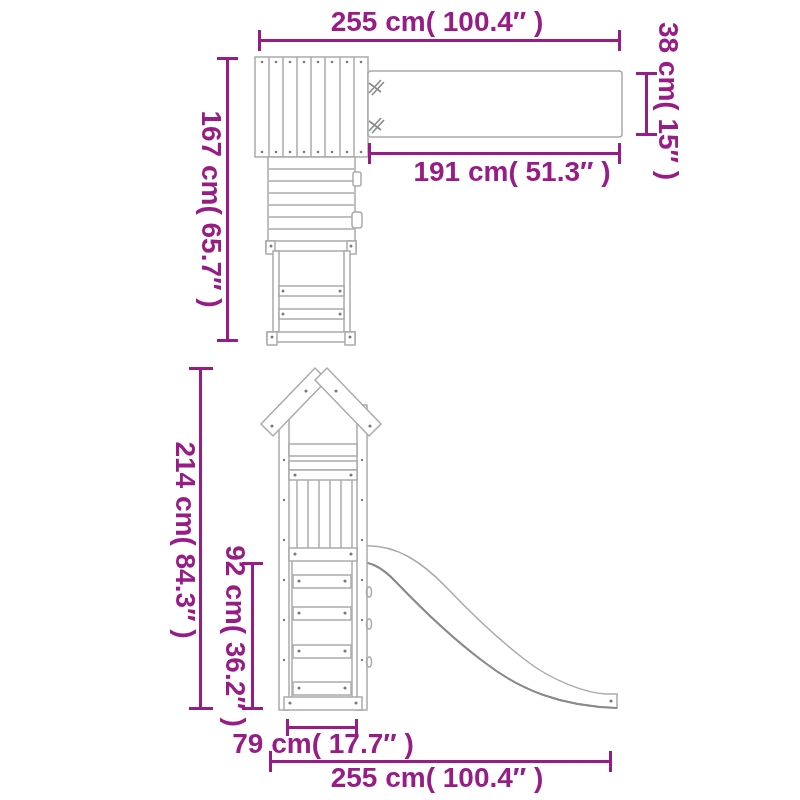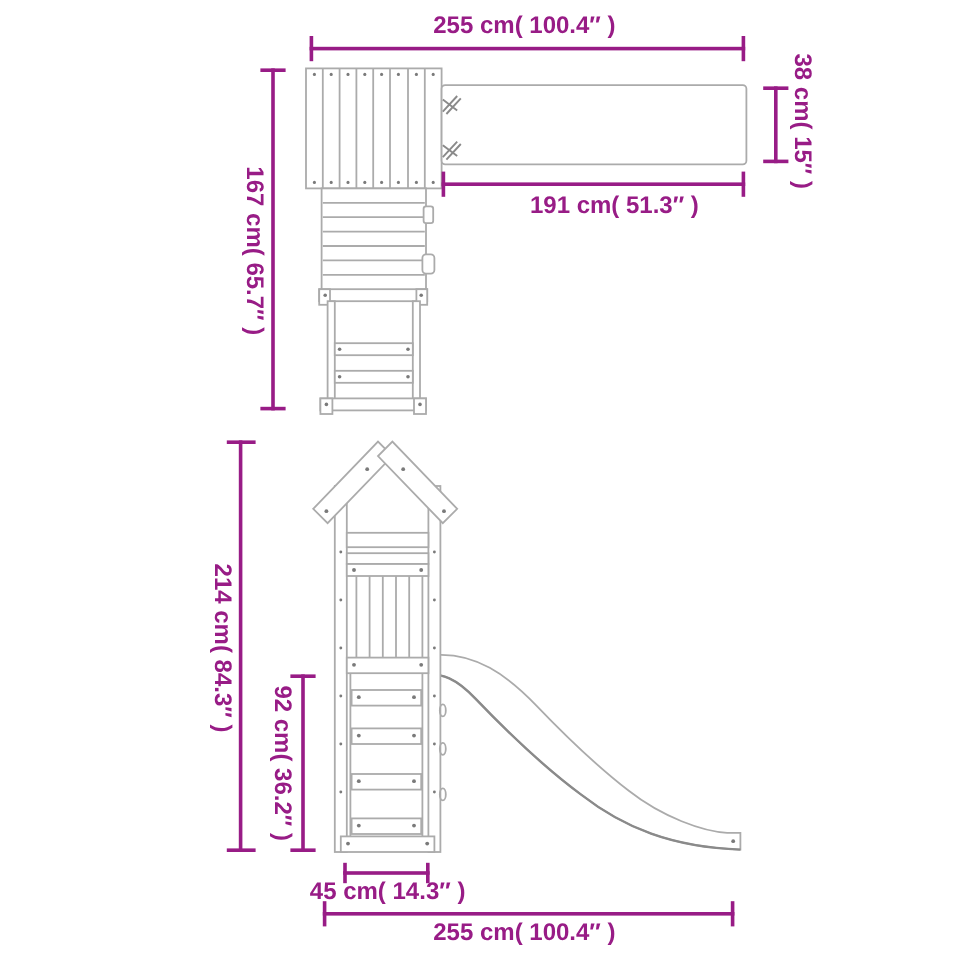--- a/index.html
+++ b/index.html
@@ -18,21 +18,21 @@
   .sf{stroke:var(--line);fill:#ffffff;stroke-width:1.5;}
   .sd{stroke:var(--line-dark);fill:none;}
   .dot{fill:var(--bolt);stroke:none;}
   .dim{position:absolute;background:var(--accent);}
   .dim-h{height:3px;}
   .dim-v{width:3px;}
   .tick{position:absolute;background:var(--accent);display:block;}
   .tick-v{width:3px;height:21px;top:-9px;}
   .tick-h{height:3px;width:21px;left:-9px;}
   .lbl{
-    position:absolute;color:var(--accent);font-weight:bold;font-size:20px;
+    position:absolute;color:var(--accent);font-weight:bold;font-size:28px;
     white-space:nowrap;transform:translate(-50%,-50%);letter-spacing:0px;
   }
   .lbl-v{
     writing-mode:vertical-rl;
   }
 </style>
 </head>
 <body>
 
 <div id="canvas">
@@ -233,21 +233,21 @@
   <div class="dim dim-v" style="left:251px;top:562px;height:148px">
     <i class="tick tick-h" style="top:0"></i>
     <i class="tick tick-h" style="bottom:0"></i>
   </div>
   <span class="lbl lbl-v" style="left:235px;top:636px">92 cm( 36.2″ )</span>
 
   <div class="dim dim-h" style="left:286px;top:726px;width:72px">
     <i class="tick tick-v" style="left:0;height:17px;top:-7px"></i>
     <i class="tick tick-v" style="right:0;height:17px;top:-7px"></i>
   </div>
-  <span class="lbl" style="left:323px;top:744px">45 cm( 14.3″ )</span>
+  <span class="lbl" style="left:323px;top:744px">79 cm( 17.7″ )</span>
 
   <div class="dim dim-h" style="left:269px;top:760px;width:343px">
     <i class="tick tick-v" style="left:0"></i>
     <i class="tick tick-v" style="right:0"></i>
   </div>
   <span class="lbl" style="left:437px;top:778px">255 cm( 100.4″ )</span>
 
 </div>
 
 </body></html>

